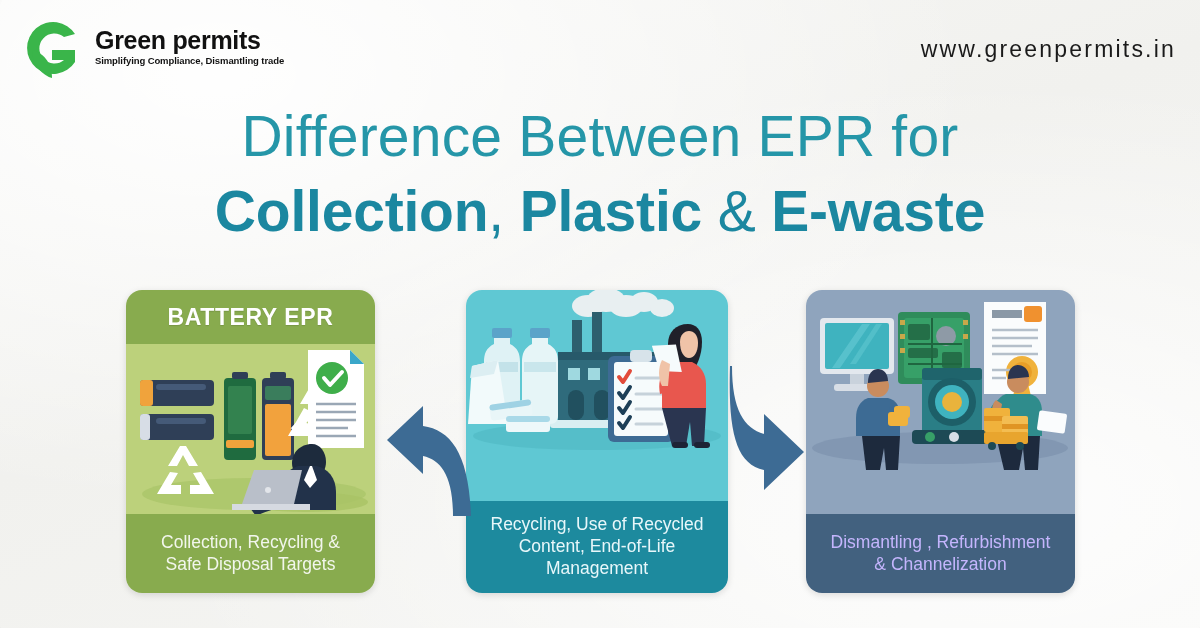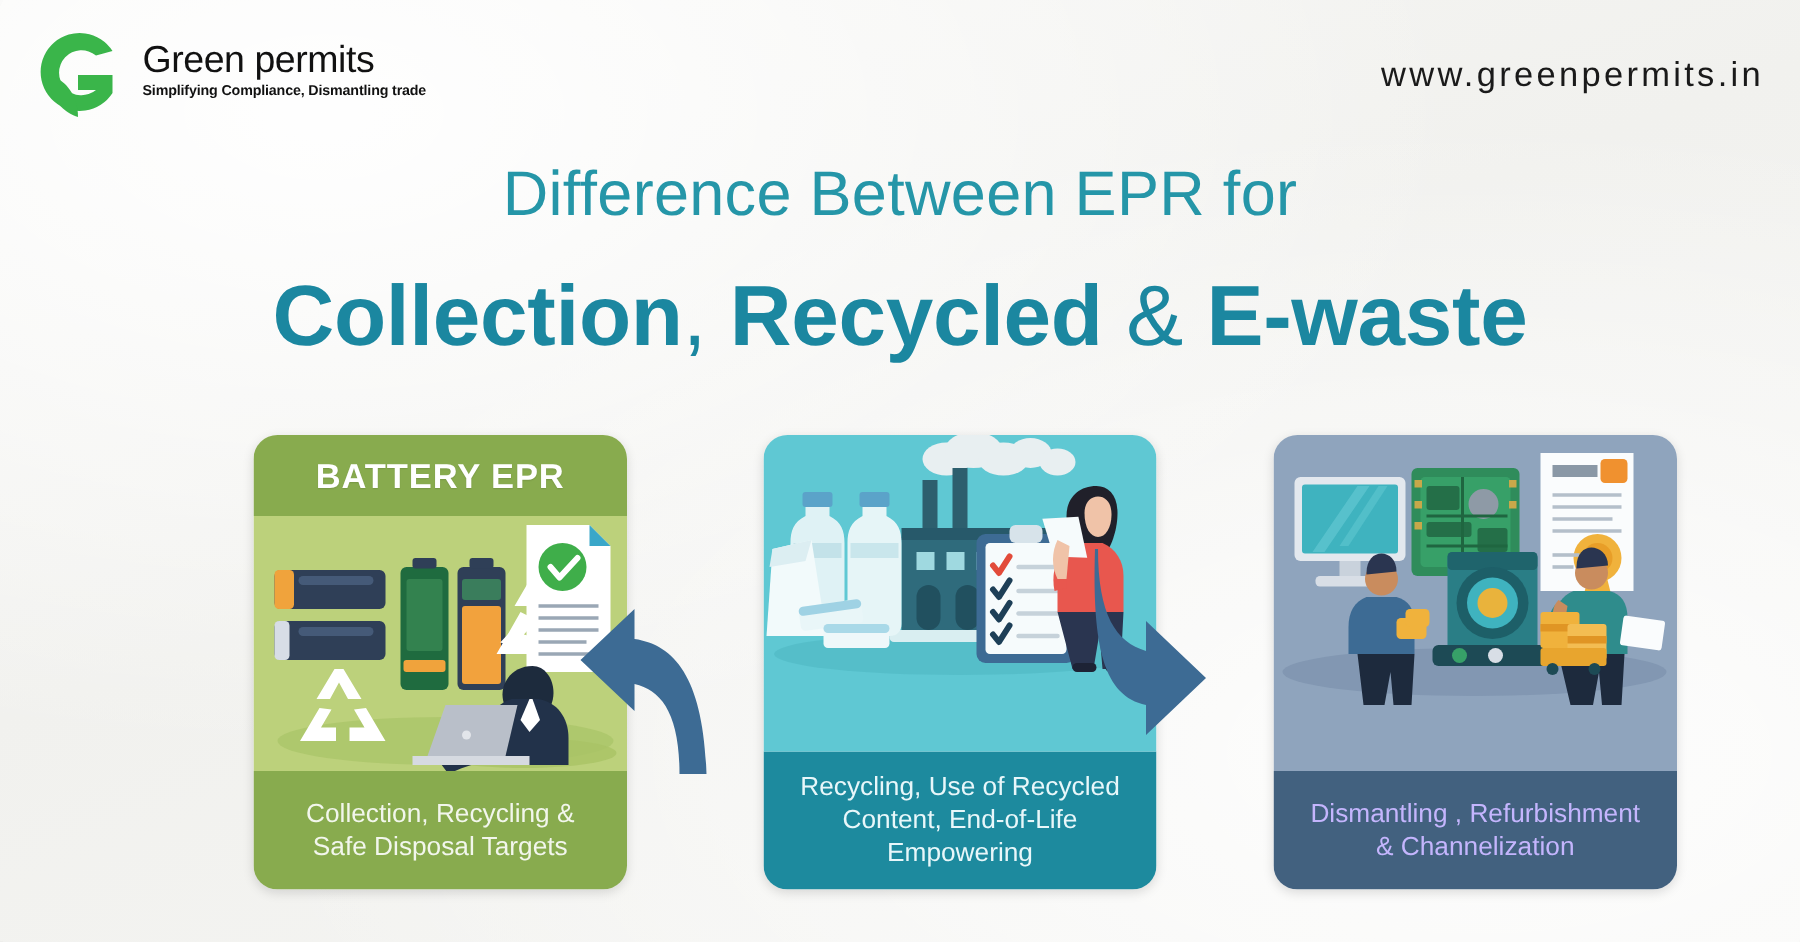--- a/index.html
+++ b/index.html
@@ -18,41 +18,41 @@
       linear-gradient(115deg, rgba(0,0,0,.022) 0 2px, rgba(0,0,0,0) 2px 46px),
       linear-gradient(-58deg, rgba(0,0,0,.018) 0 1px, rgba(0,0,0,0) 1px 72px),
       linear-gradient(24deg, rgba(0,0,0,.016) 0 1px, rgba(0,0,0,0) 1px 58px),
       linear-gradient(160deg,#f7f7f5 0%,#f1f1ee 45%,#f6f6f4 100%);
   }
 
   
   .logo-wrap{position:absolute;left:18px;top:14px;display:flex;align-items:center;gap:9px;}
   .logo-mark{width:68px;height:68px;position:relative;flex:0 0 auto;}
   .logo-text{line-height:1;padding-bottom:2px;}
-  .logo-title{font-size:25px;font-weight:normal;color:#111;letter-spacing:-.3px;}
+  .logo-title{font-size:25px;font-weight:bold;color:#111;letter-spacing:-.3px;}
   .logo-tag{font-size:9.5px;font-weight:bold;color:#111;margin-top:3px;letter-spacing:-.1px;}
 
   .site-url{
     position:absolute;right:24px;top:36px;
     font-size:23px;color:#1a1a1a;letter-spacing:2.2px;
   }
 
   
   .title1{
     position:absolute;left:0;right:0;top:108px;text-align:center;
-    font-size:42px;color:#2596a8;letter-spacing:.2px;line-height:1;
+    font-size:57px;color:#2596a8;letter-spacing:.2px;line-height:1;
   }
   .title2{
     position:absolute;left:0;right:0;top:183px;text-align:center;
     font-size:57px;color:#1b87a0;font-weight:bold;line-height:1;letter-spacing:-.2px;
   }
   .title2 .thin{font-weight:normal;}
 
   
-  .cards{position:absolute;left:0;top:290px;width:1130px;height:305px;margin-left:43px;}
+  .cards{position:absolute;left:0;top:290px;width:1130px;height:305px;}
   .card{
     position:absolute;top:0;width:249px;height:303px;
     border-radius:16px;overflow:hidden;
     display:flex;flex-direction:column;
     box-shadow:0 2px 7px rgba(0,0,0,.13);
   }
   #card-battery{left:126px;}
   #card-plastic{left:466px;width:262px;}
   #card-ewaste{left:806px;width:269px;}
 
@@ -101,21 +101,21 @@
     <div class="logo-text">
       <div class="logo-title">Green permits</div>
       <div class="logo-tag">Simplifying Compliance, Dismantling trade</div>
     </div>
   </div>
 
   <div class="site-url">www.greenpermits.in</div>
 
   <div class="title1">Difference Between EPR for</div>
   <div class="title2"><span>Collection</span><span class="thin">,</span>
-    <span>Recycled</span>
+    <span>Plastic</span>
     <span class="thin">&amp;</span>
     <span>E-waste</span>
   </div>
 
   <div class="cards">
 
     <div class="card" id="card-battery">
       <div class="card-head">BATTERY EPR</div>
       <div class="card-art">
         <svg width="249" height="182" viewBox="0 0 249 182">
@@ -259,21 +259,21 @@
             <path d="M196 118 l44 0 -2 38 -12 0 -2 -24 -4 24 -14 0 z" fill="#2a3550"></path>
             <rect x="206" y="152" width="16" height="6" rx="3" fill="#1d2335"></rect>
             <rect x="228" y="152" width="16" height="6" rx="3" fill="#1d2335"></rect>
             <path d="M188 54 l24 2 2 28 -22 -4 z" fill="#f6fbfc" transform="rotate(-8 200 70)"></path>
             <path d="M196 96 c-4 -8 -4 -18 0 -26 l8 4 -2 22 z" fill="#f0c3a8"></path>
           </g>
         </svg>
       </div>
       <div class="card-foot">Recycling, Use of Recycled
 Content, End-of-Life
-Empowering</div>
+Management</div>
     </div>
 
     <div class="card" id="card-ewaste">
       <div class="card-art">
         <svg width="269" height="182" viewBox="0 0 269 182">
           <ellipse cx="134" cy="158" rx="128" ry="16" fill="#7e94af" opacity=".8"></ellipse>
 
           <g>
             <rect x="14" y="28" width="74" height="56" rx="4" fill="#e3e8ee"></rect>
             <rect x="19" y="33" width="64" height="46" rx="2" fill="#3fb3bf"></rect>

